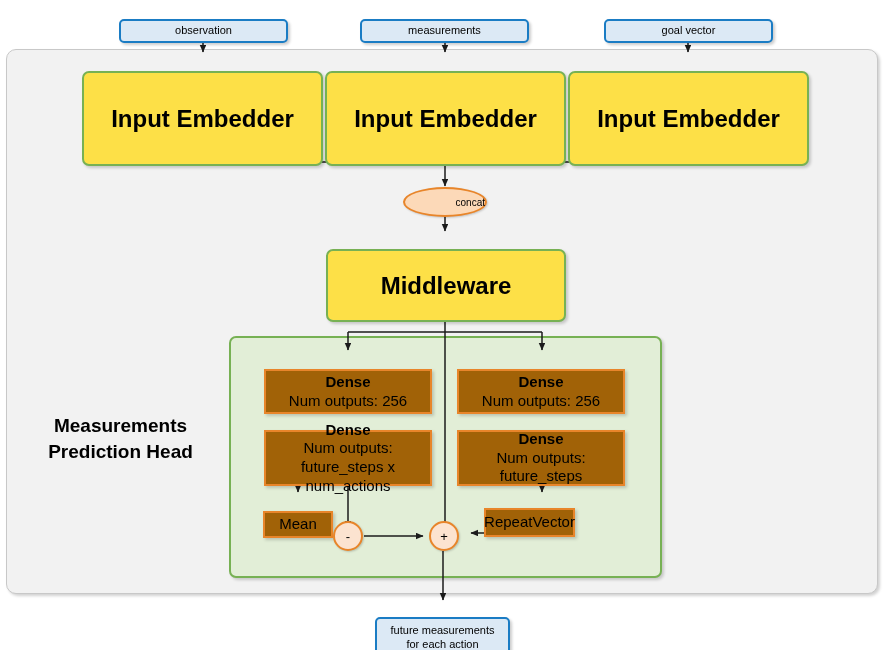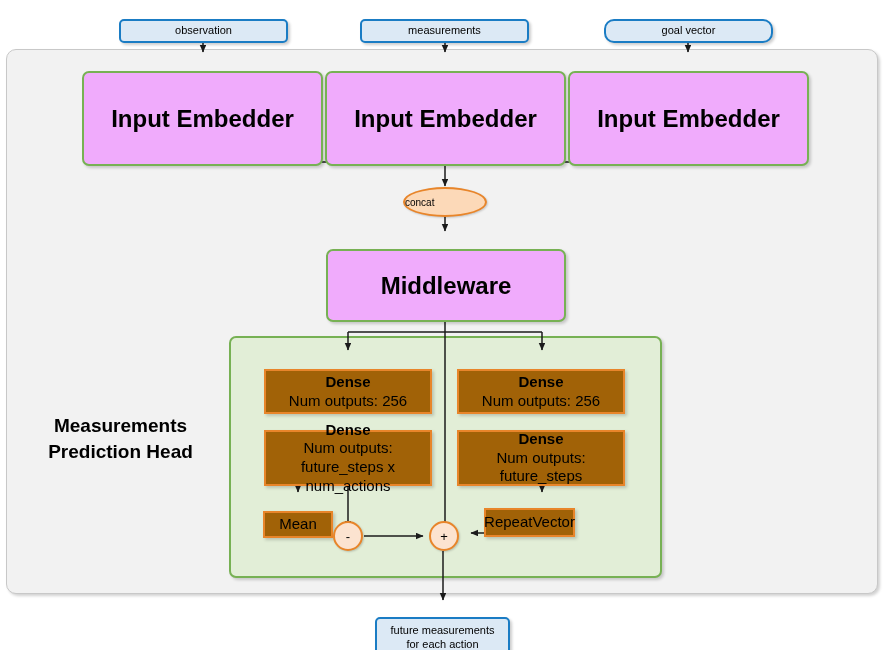--- a/index.html
+++ b/index.html
@@ -42,21 +42,21 @@
   
   .io {
     background: #dce9f5;
     border: 2px solid #1a7cc4;
     border-radius: 5px;
     box-shadow: 2px 2px 3px rgba(0,0,0,0.20);
     font-size: 11px;
   }
   
   .green {
-    background: #f0abfc;
+    background: #fde047;
     border: 2px solid #77b154;
     border-radius: 7px;
     box-shadow: 2px 2px 3px rgba(0,0,0,0.18);
   }
   .green.big-label {
     font-size: 24px;
     font-weight: bold;
   }
   .green.plain {
     background: #e2eed7;
@@ -73,21 +73,21 @@
     font-weight: bold;
   }
   .ellipse {
     position: absolute;
     box-sizing: border-box;
     background: #fcd9b8;
     border: 2px solid #e8852a;
     border-radius: 50%;
     display: flex;
     align-items: center;
-    justify-content: flex-start;
+    justify-content: flex-end;
     font-size: 10px;
     color: #000;
     box-shadow: 1px 1px 2px rgba(0,0,0,0.18);
   }
   .op {
     position: absolute;
     box-sizing: border-box;
     background: #fce3d0;
     border: 2px solid #e8852a;
     border-radius: 50%;
@@ -166,21 +166,21 @@
       <path d="M443,551 L443,600" marker-end="url(#ah)"></path>
     </g>
   </svg>
 
   <div class="node io" style="left:119px; top:3px; width:169px; height:24px;">
     <span>observation</span>
   </div>
   <div class="node io" style="left:360px; top:3px; width:169px; height:24px;">
     <span>measurements</span>
   </div>
-  <div class="node io" style="left:604px; top:3px; width:169px; height:24px;border-radius:10px;">
+  <div class="node io" style="left:604px; top:3px; width:169px; height:24px;">
     <span>goal vector</span>
   </div>
 
   <div class="node green big-label" style="left:82px; top:55px; width:241px; height:95px;">
     <span>Input Embedder</span>
   </div>
   <div class="node green big-label" style="left:325px; top:55px; width:241px; height:95px;">
     <span>Input Embedder</span>
   </div>
   <div class="node green big-label" style="left:568px; top:55px; width:241px; height:95px;">

